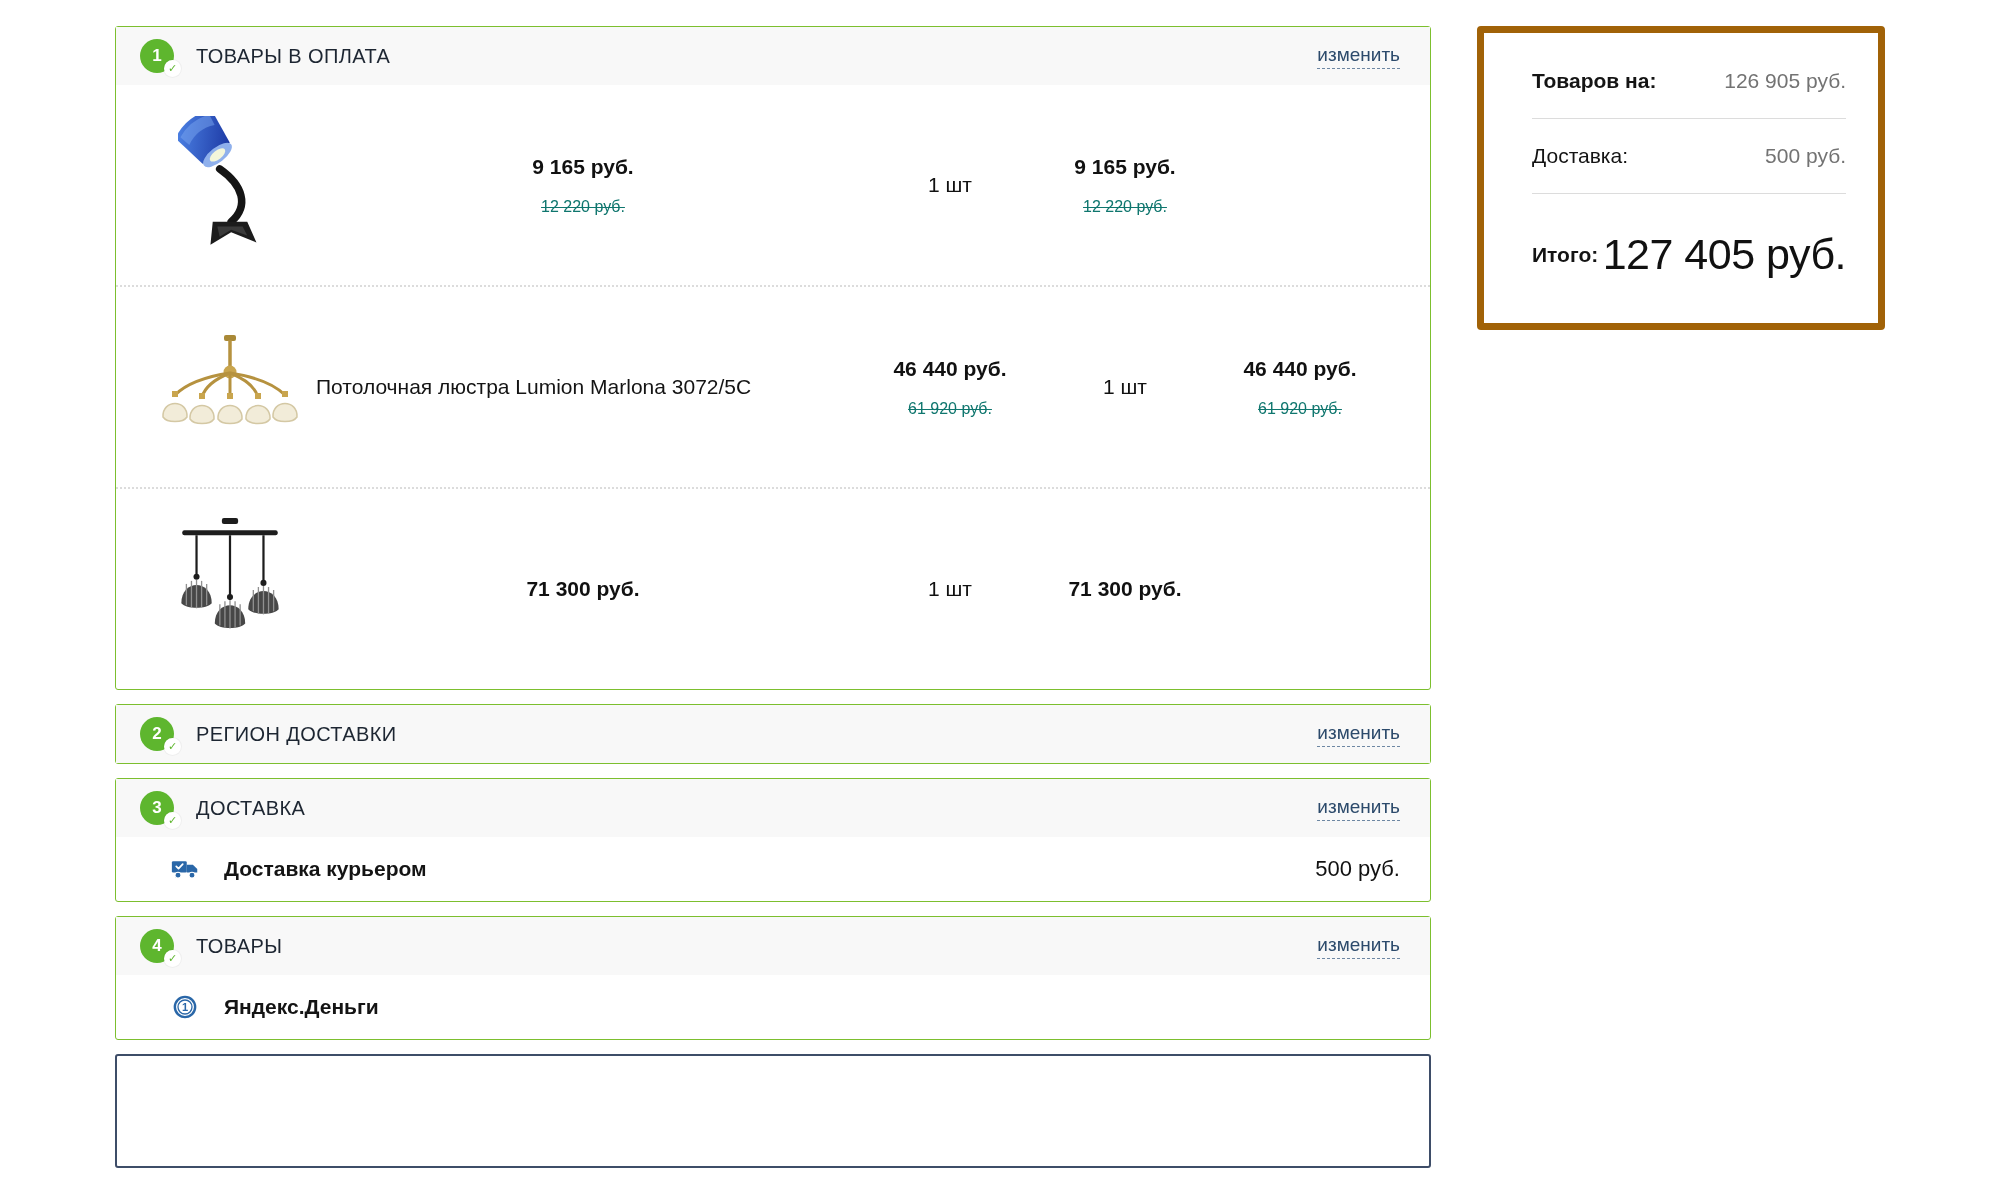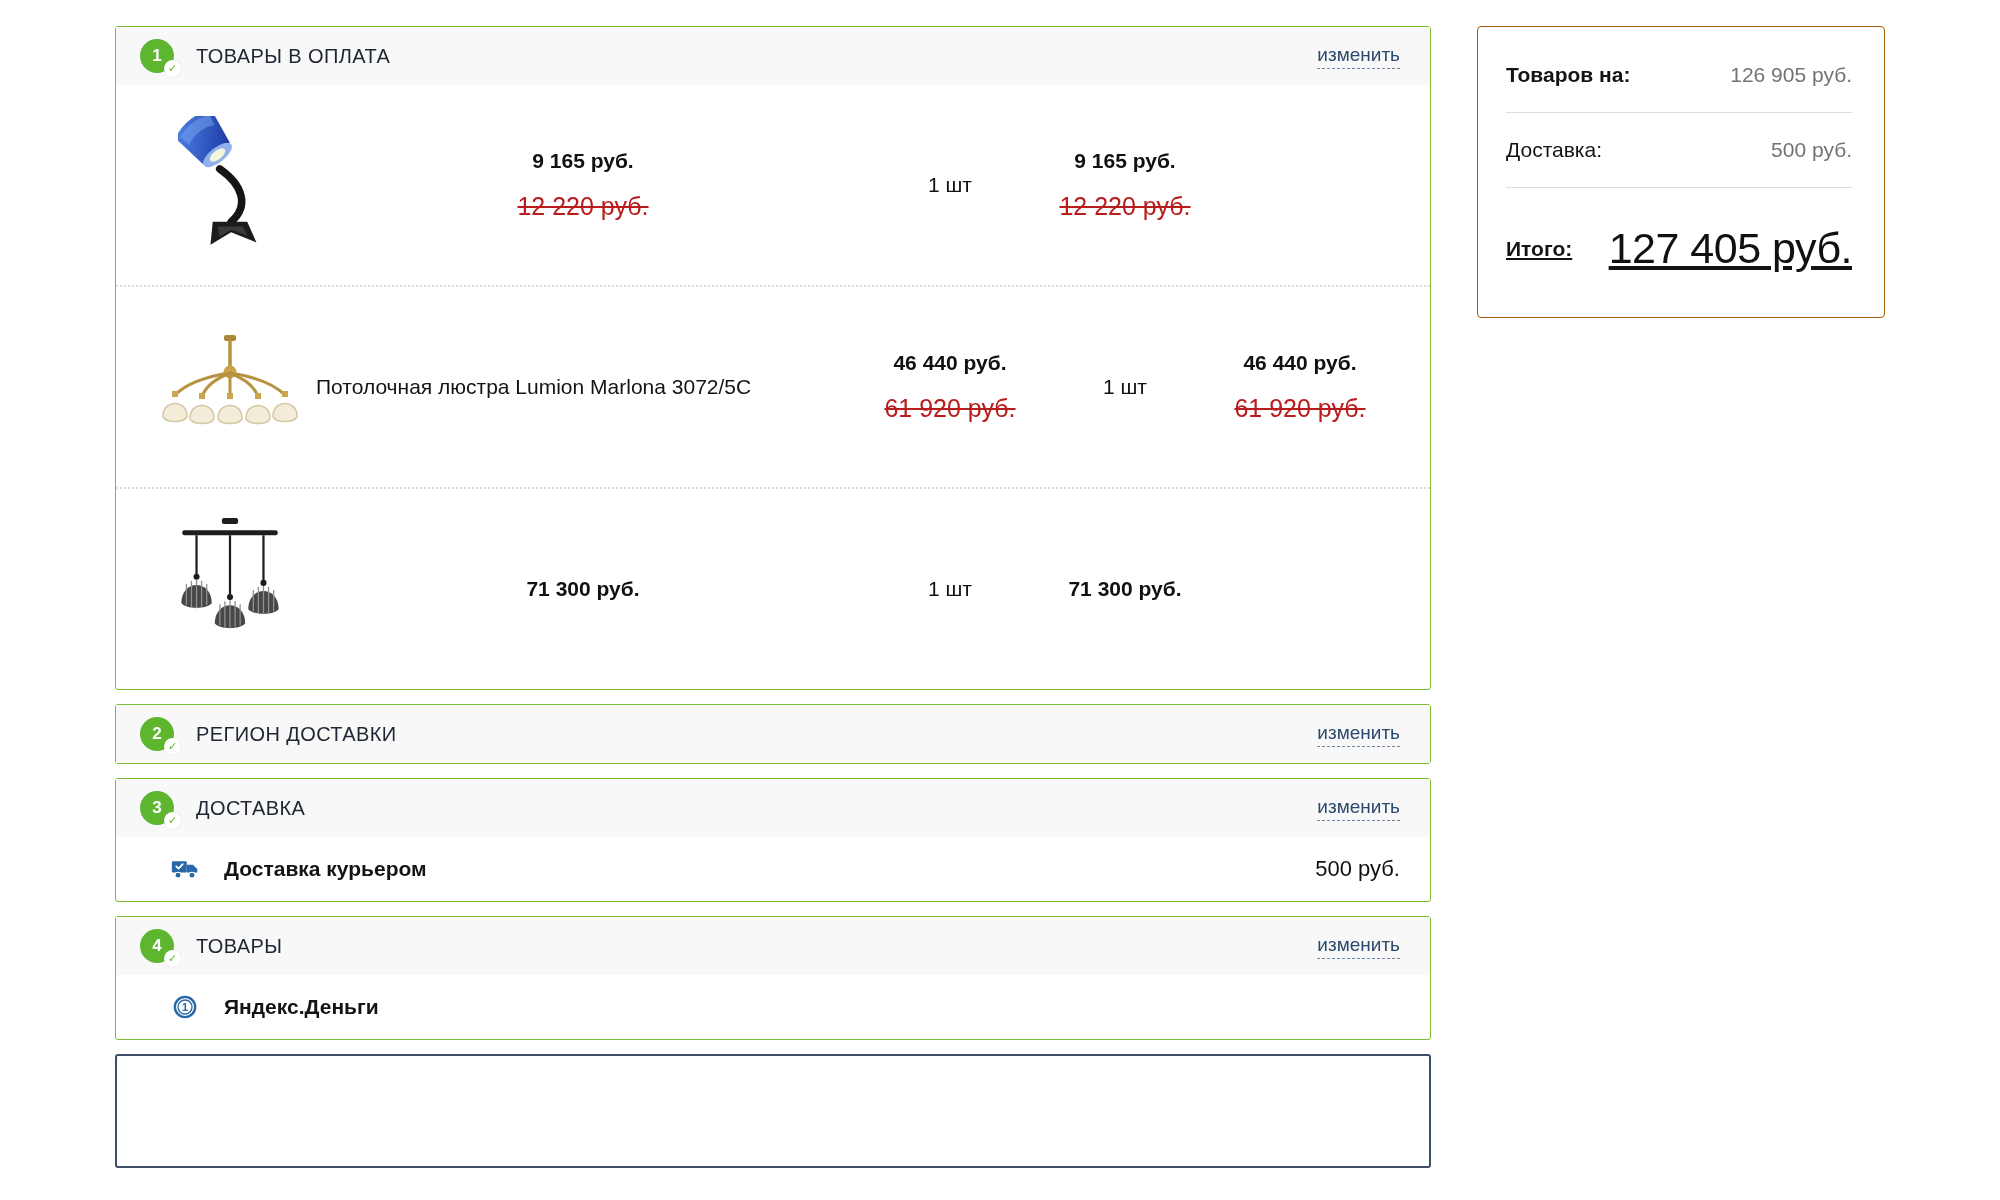--- a/index.html
+++ b/index.html
@@ -72,21 +72,21 @@
     align-items:center;
     padding:0 30px 0 28px;
     height:200px;
   }
   .product-row + .product-row{border-top:2px dotted #dcdcdc;}
   .product-image-cell{display:flex; align-items:center; justify-content:center;}
   .product-name{font-size:21px; color:#141414; line-height:1.3; padding-right:40px;}
   .product-variant{margin-top:16px; font-size:21px; color:#141414;}
   .price-cell{text-align:center;}
   .price-now{font-size:21px; font-weight:bold; color:#111111;}
-  .price-old{margin-top:19px; font-size:25px; color:#b91c1c; text-decoration:line-through;}
+  .price-old{margin-top:19px; font-size:16px; color:#0f766e; text-decoration:line-through;}
   .qty-cell{text-align:center; font-size:21px; font-weight:400; color:#111111;}
 
   
   .region-body{padding:20px 30px 26px 30px; font-size:21px; line-height:33px; color:#141414;}
   .field-label{font-weight:bold;}
 
   
   .method-row{
     height:64px;
     display:flex; align-items:center;
@@ -100,31 +100,31 @@
   .section-buyer{
     border:2px solid #3e4d68;
     border-radius:3px;
     background:#ffffff;
     height:110px;
     overflow:hidden;
   }
 
   
   .summary-card{
-    border:1px solid #a16207;
+    border:7px solid #a16207;
     border-radius:4px;
     background:#ffffff;
-    padding:36px 32px 44px 28px;
+    padding:36px 32px 44px 48px;
   }
   .summary-row{display:flex; justify-content:space-between; align-items:baseline; font-size:21px;}
   .summary-label-bold{font-weight:bold; color:#141414;}
   .summary-label{color:#141414;}
   .summary-value{color:#737373;margin-left:24px;}
   .summary-divider{border:none; border-top:1px solid #dcdcdc; margin:25px 0;}
-  .total-row{margin-top:36px; display:flex; justify-content:space-between; align-items:center;text-decoration:underline;}
+  .total-row{margin-top:36px; display:flex; justify-content:space-between; align-items:center;}
   .total-label{font-size:21px; font-weight:bold; color:#141414;}
   .total-value{font-size:43px; color:#111111; letter-spacing:-.5px;}
 </style>
 </head>
 <body>
 
 <div class="main-col">
 
   <div class="section">
     <div class="section-header">

